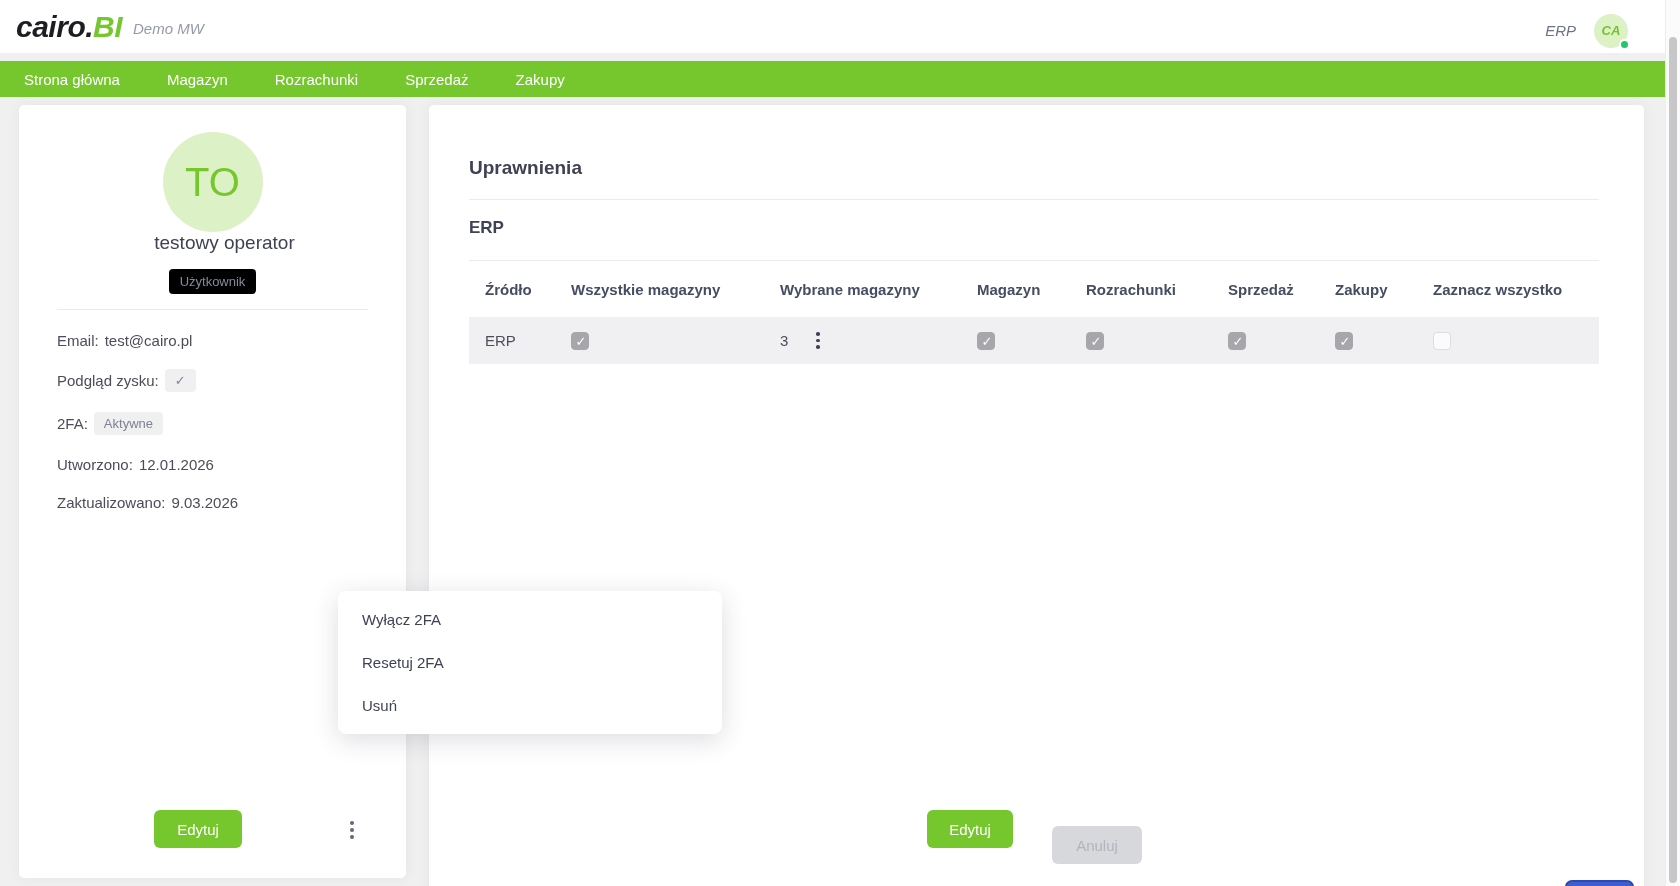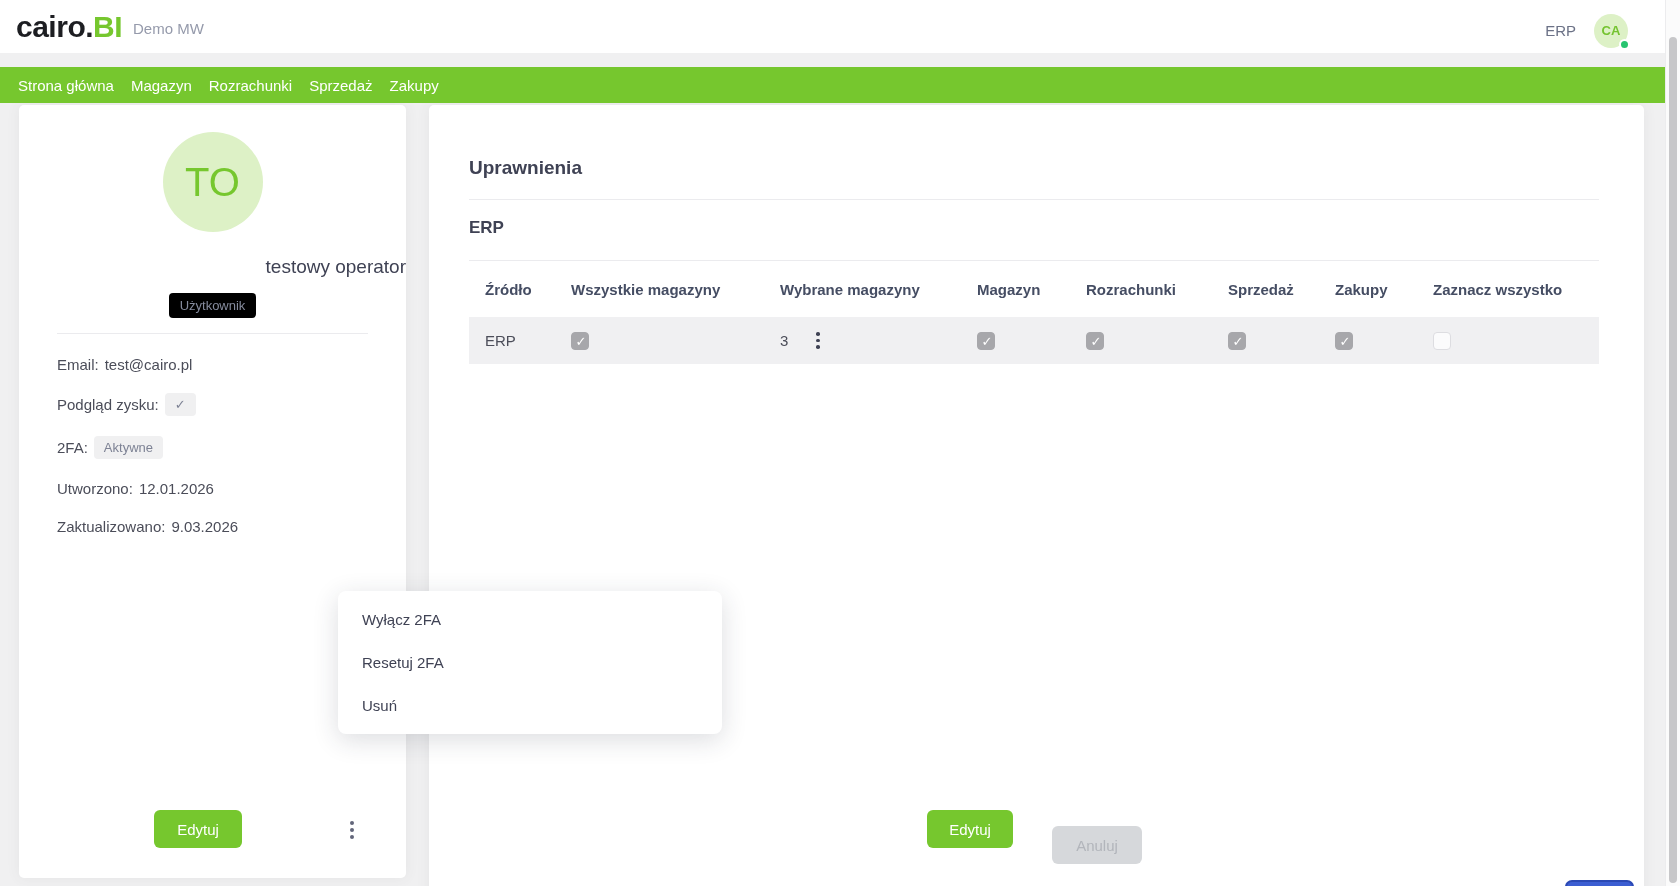--- a/index.html
+++ b/index.html
@@ -2,42 +2,42 @@
 <html><head>
 <meta charset="utf-8">
 <style>
   * { margin:0; padding:0; box-sizing:border-box; }
   html,body { width:1680px; height:886px; overflow:hidden; }
   body {
     font-family:"Liberation Sans","DejaVu Sans",sans-serif;
     background:#f0f0f1; color:#45475a; position:relative;
   }
   
-  .topbar { position:absolute; left:0; top:0; width:1680px; height:53px; background:#ffffff; z-index:3; }
+  .topbar { position:absolute; left:0; top:0; width:1680px; height:53px; background:#ffffff; z-index:3;font-style:italic; }
   .logo { position:absolute; left:16px; top:10px; font-size:30px; font-weight:700; letter-spacing:-0.5px; color:#1d1e22; }
   .logo .accent { color:#76c72e; }
   .workspace { position:absolute; left:133px; top:20px; font-size:15px; color:#959aab; }
   .topbar-right { position:absolute; right:52px; top:0; height:61px; display:flex; align-items:center; gap:18px; }
   .ctx-label { font-size:15px; color:#6b7186; }
   .avatar-sm { position:relative; width:34px; height:34px; border-radius:50%; background:#ddf1c6;
                display:flex; align-items:center; justify-content:center; font-size:13px; font-weight:700; color:#74c32f; cursor:pointer; }
   .status-dot { position:absolute; right:-2px; bottom:-2px; width:11px; height:11px; border-radius:50%;
                 background:#27c46f; border:2px solid #ffffff; }
   
   .navbar { position:absolute; left:0; top:61px; width:1680px; height:36px; background:#76c72e; z-index:3;
-            display:flex; align-items:center; padding-left:18px; gap:17px;margin-top:6px; }
+            display:flex; align-items:center; padding-left:24px; gap:47px; }
   .nav-item { color:#ffffff; font-size:15px; text-decoration:none; cursor:pointer; white-space:nowrap; }
   
   .card { position:absolute; background:#ffffff; border-radius:5px; box-shadow:0 0 14px rgba(80,80,90,0.07); }
   .sidebar-card { left:19px; top:105px; width:387px; height:773px; }
   .main-card { left:429px; top:105px; width:1215px; height:810px; padding:0 45px 0 40px; }
   
   .avatar-lg { width:100px; height:100px; border-radius:50%; background:#ddf1c6; margin:27px auto 0;
                display:flex; align-items:center; justify-content:center; font-size:40px; color:#76c72e; }
-  .profile-name { margin-top:24px; text-align:right; font-size:19px; color:#3f4254;padding-left:24px; }
+  .profile-name { text-align:center; font-size:19px; color:#3f4254;padding-left:24px; }
   .badge-wrap { text-align:center; margin-top:15px; }
   .badge { display:inline-block; background:#000000; color:#858b9d; font-size:13px; padding:5px 11px; border-radius:4px; }
   .section-title { margin:39px 38px 0; font-size:19px; color:#3f4254; }
   .divider { border:none; border-top:1px solid #ebebee; }
   .sidebar-card .divider { margin:15px 38px 0; }
   .details { margin:21px 38px 0; }
   .detail-row { display:flex; align-items:center; margin-bottom:20px; font-size:15px; color:#4b4d59; min-height:18px; }
   .detail-row .lbl { margin-right:6px; }
   .mini-badge { background:#f0f0f1; color:#7d8294; font-size:13px; padding:4px 10px; border-radius:4px; }
   .sidebar-actions { position:absolute; left:0; top:705px; width:100%; height:40px; }

